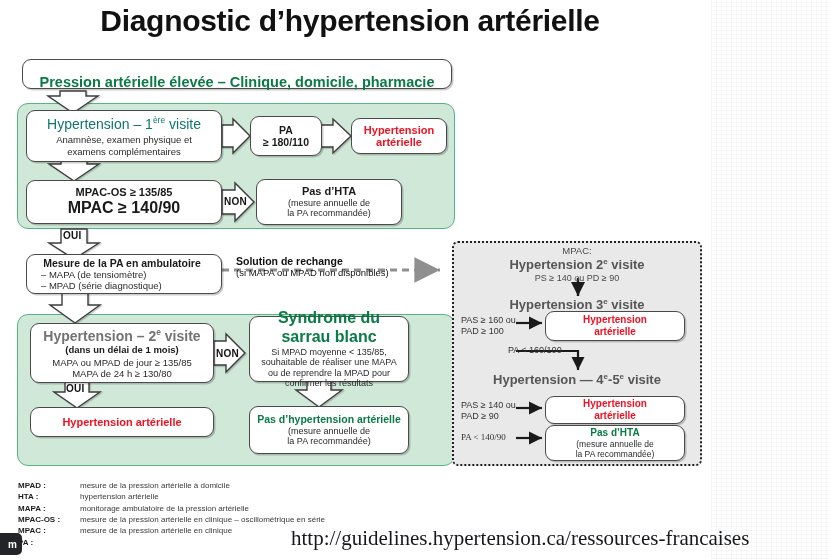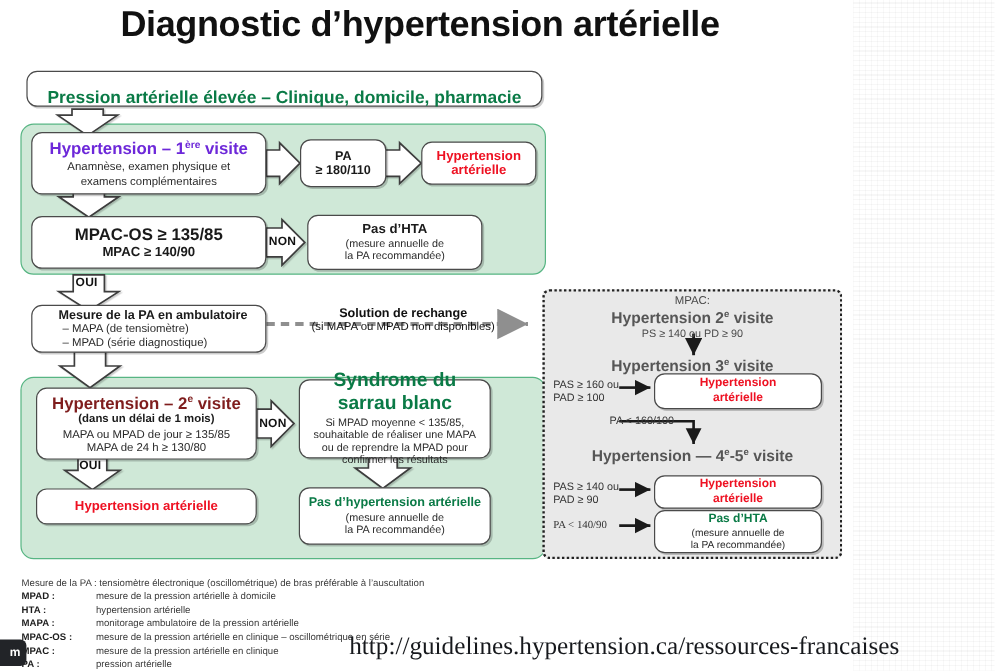--- a/index.html
+++ b/index.html
@@ -83,21 +83,20 @@
   
   .lbl {
     position: absolute;
     font-weight: bold;
     font-size: 10px;
     color: #111111;
     letter-spacing: .2px;
   }
   .lbl-dash {
     position: absolute;
-    text-align: center;
     color: #111111;
   }
   .lbl-dash .b { font-weight: bold; font-size: 10.5px; display:block; }
   .lbl-dash .s { font-size: 9.5px; display:block; }
 
   
   .g-head {
     position: absolute;
     text-align: center;
     color: #565656;
@@ -235,62 +234,62 @@
   <line x1="516" y1="408" x2="542" y2="408" stroke="#1a1a1a" stroke-width="2.2" marker-end="url(#ah)"></line>
 
   <line x1="516" y1="438" x2="542" y2="438" stroke="#1a1a1a" stroke-width="2.2" marker-end="url(#ah)"></line>
 </svg>
 
 <div class="node" style="left:22px; top:59px; width:430px; height:30px;">
   <span class="hd" style="font-size:14.5px;margin-top:17px;">Pression artérielle élevée – Clinique, domicile, pharmacie</span>
 </div>
 
 <div class="node" style="left:26px; top:110px; width:196px; height:52px; align-items:center;">
-  <span style="font-size:14px; font-weight:bold; color:#6d28d9;"><span>Hypertension – 1</span><sup style="font-size:8.5px;">ère</sup><span> visite</span></span>
+  <span style="font-size:14px; font-weight:normal; color:#0f766e;"><span>Hypertension – 1</span><sup style="font-size:8.5px;">ère</sup><span> visite</span></span>
   <span class="sub" style="font-size:9.5px; margin-top:2px;">Anamnèse, examen physique et</span>
   <span class="sub" style="font-size:9.5px;">examens complémentaires</span>
 </div>
 
 <div class="node" style="left:250px; top:116px; width:72px; height:40px;">
   <span class="hd-dark" style="font-size:10.5px;">PA</span>
   <span class="hd-dark" style="font-size:10.5px;">≥ 180/110</span>
 </div>
 
 <div class="node" style="left:351px; top:118px; width:96px; height:36px;">
   <span class="hd-red" style="font-size:11px; line-height:1.12;">Hypertension artérielle</span>
 </div>
 
 <div class="node" style="left:26px; top:180px; width:196px; height:44px;">
-  <span class="hd-dark" style="font-size:14px;text-align:right;">MPAC-OS ≥ 135/85</span>
-  <span class="hd-dark" style="font-size:11px;">MPAC ≥ 140/90</span>
+  <span class="hd-dark" style="font-size:11px;text-align:right;">MPAC-OS ≥ 135/85</span>
+  <span class="hd-dark" style="font-size:16px;">MPAC ≥ 140/90</span>
 </div>
 
 <div class="lbl" style="left:224px; top:196px;">NON</div>
 
 <div class="node" style="left:256px; top:179px; width:146px; height:46px;">
   <span class="hd-dark" style="font-size:11px;">Pas d’HTA</span>
   <span class="sub" style="font-size:9px;">(mesure annuelle de</span>
   <span class="sub" style="font-size:9px;">la PA recommandée)</span>
 </div>
 
 <div class="lbl" style="left:63px; top:230px;">OUI</div>
 
-<div class="node" style="left:26px; top:254px; width:196px; height:40px; align-items:flex-start; padding-left:11px;">
+<div class="node" style="left:26px; top:254px; width:196px; height:40px; align-items:flex-start; padding-left:0;">
   <span class="hd-dark" style="font-size:10.5px; width:100%; text-align:center;">Mesure de la PA en ambulatoire</span>
   <span class="sub" style="font-size:9.5px; padding-left:14px;">– MAPA (de tensiomètre)</span>
   <span class="sub" style="font-size:9.5px; padding-left:14px;">– MPAD (série diagnostique)</span>
 </div>
 
 <div class="lbl-dash" style="left:236px; top:255px; width:200px;">
   <span class="b">Solution de rechange</span>
   <span class="s">(si MAPA ou MPAD non disponibles)</span>
 </div>
 
 <div class="node" style="left:30px; top:323px; width:184px; height:60px;">
-  <span style="font-size:14px; font-weight:bold; color:#7f1d1d;"><span>Hypertension – 2</span><sup style="font-size:8.5px;">e</sup><span> visite</span></span>
+  <span style="font-size:14px; font-weight:bold; color:#737373;"><span>Hypertension – 2</span><sup style="font-size:8.5px;">e</sup><span> visite</span></span>
   <span class="hd-dark" style="font-size:9.5px;">(dans un délai de 1 mois)</span>
   <span class="sub" style="font-size:9.5px; margin-top:2px;">MAPA ou MPAD de jour ≥ 135/85</span>
   <span class="sub" style="font-size:9.5px;">MAPA de 24 h ≥ 130/80</span>
 </div>
 
 <div class="lbl" style="left:216px; top:348px;">NON</div>
 
 <div class="node" style="left:249px; top:316px; width:160px; height:66px;">
   <span class="hd" style="font-size:16px;">Syndrome du sarrau blanc</span>
   <span class="sub" style="font-size:9px;">Si MPAD moyenne &lt; 135/85,</span>
@@ -345,21 +344,20 @@
 
 <div class="g-cond" style="left:461px; top:432px; width:70px;font-family:Liberation Serif, serif;">PA &lt; 140/90</div>
 
 <div class="node" style="left:545px; top:425px; width:140px; height:36px;">
   <span class="hd" style="font-size:10px;">Pas d’HTA</span>
   <span class="sub" style="font-size:8.5px;">(mesure annuelle de</span>
   <span class="sub" style="font-size:8.5px;">la PA recommandée)</span>
 </div>
 
 <div class="legend">
-  <div class="l0">Mesure de la PA : tensiomètre électronique (oscillométrique) de bras préférable à l’auscultation</div>
   <div id="legend-rows">
       <div class="row">
         <span class="k">MPAD :</span>
         <span class="v">mesure de la pression artérielle à domicile</span>
       </div>
       <div class="row">
         <span class="k">HTA :</span>
         <span class="v">hypertension artérielle</span>
       </div>
       <div class="row">
@@ -369,20 +367,19 @@
       <div class="row">
         <span class="k">MPAC-OS :</span>
         <span class="v">mesure de la pression artérielle en clinique – oscillométrique en série</span>
       </div>
       <div class="row">
         <span class="k">MPAC :</span>
         <span class="v">mesure de la pression artérielle en clinique</span>
       </div>
       <div class="row">
         <span class="k">PA :</span>
-        <span class="v">pression artérielle</span>
       </div>
     </div>
 </div>
 
 <div class="url">http://guidelines.hypertension.ca/ressources-francaises</div>
 
 <div class="badge">m</div>
 
 </body></html>

